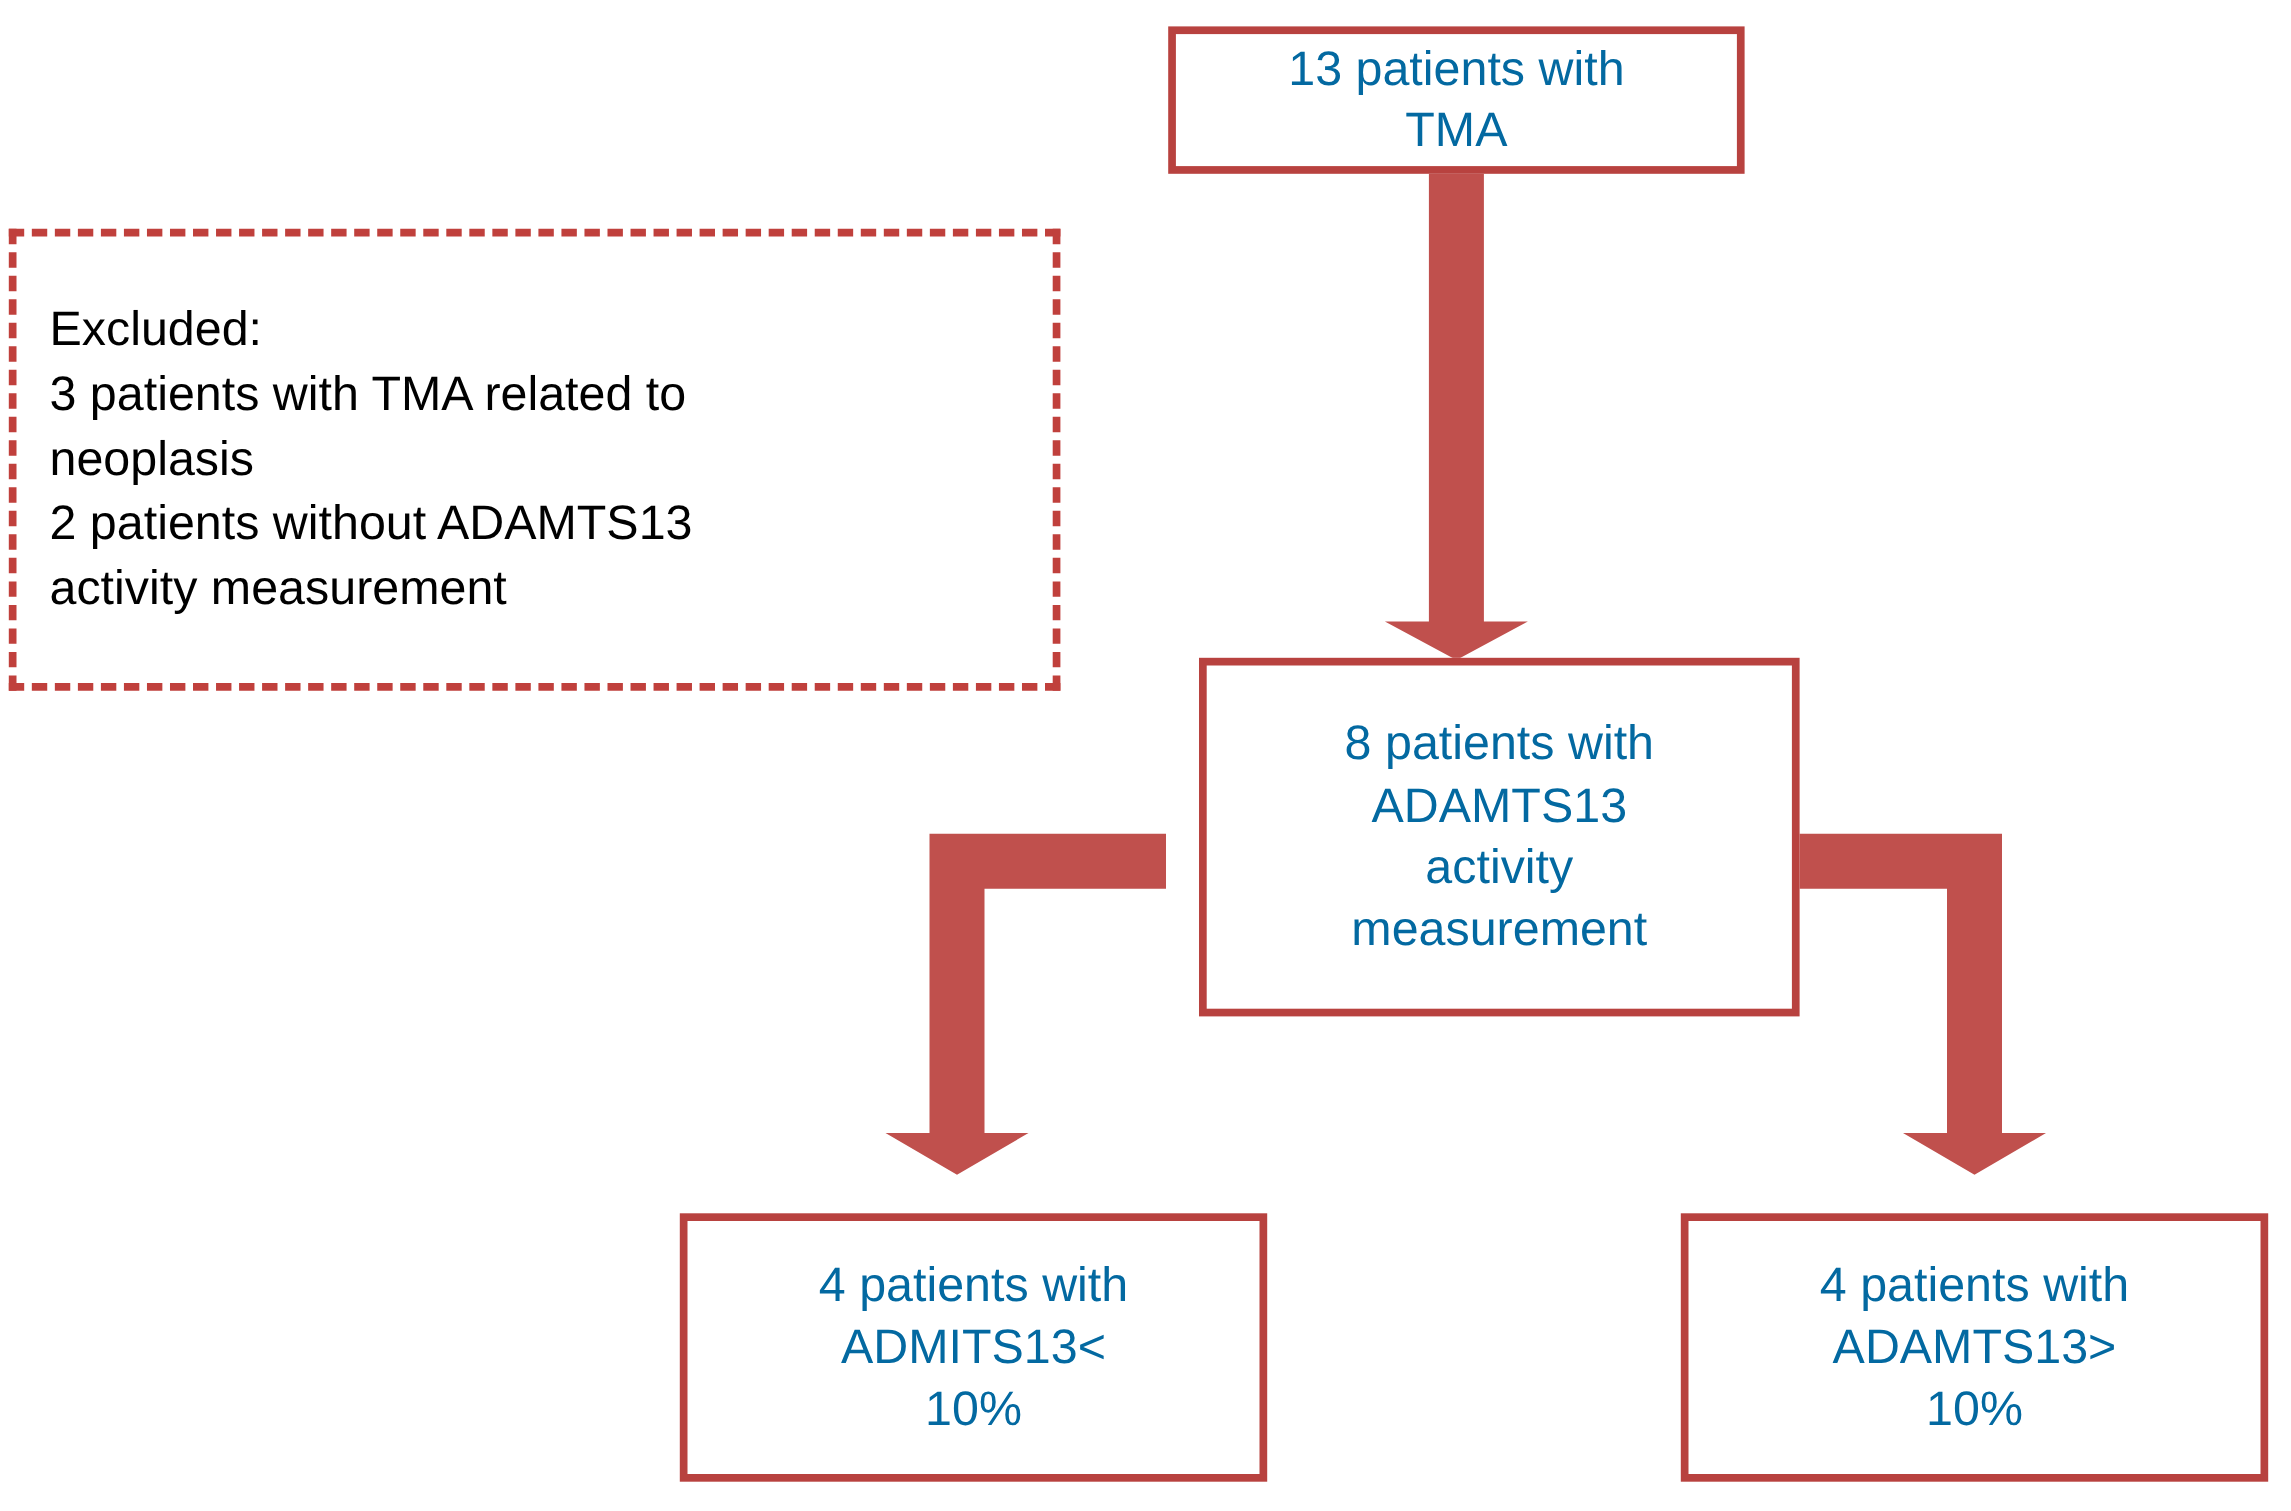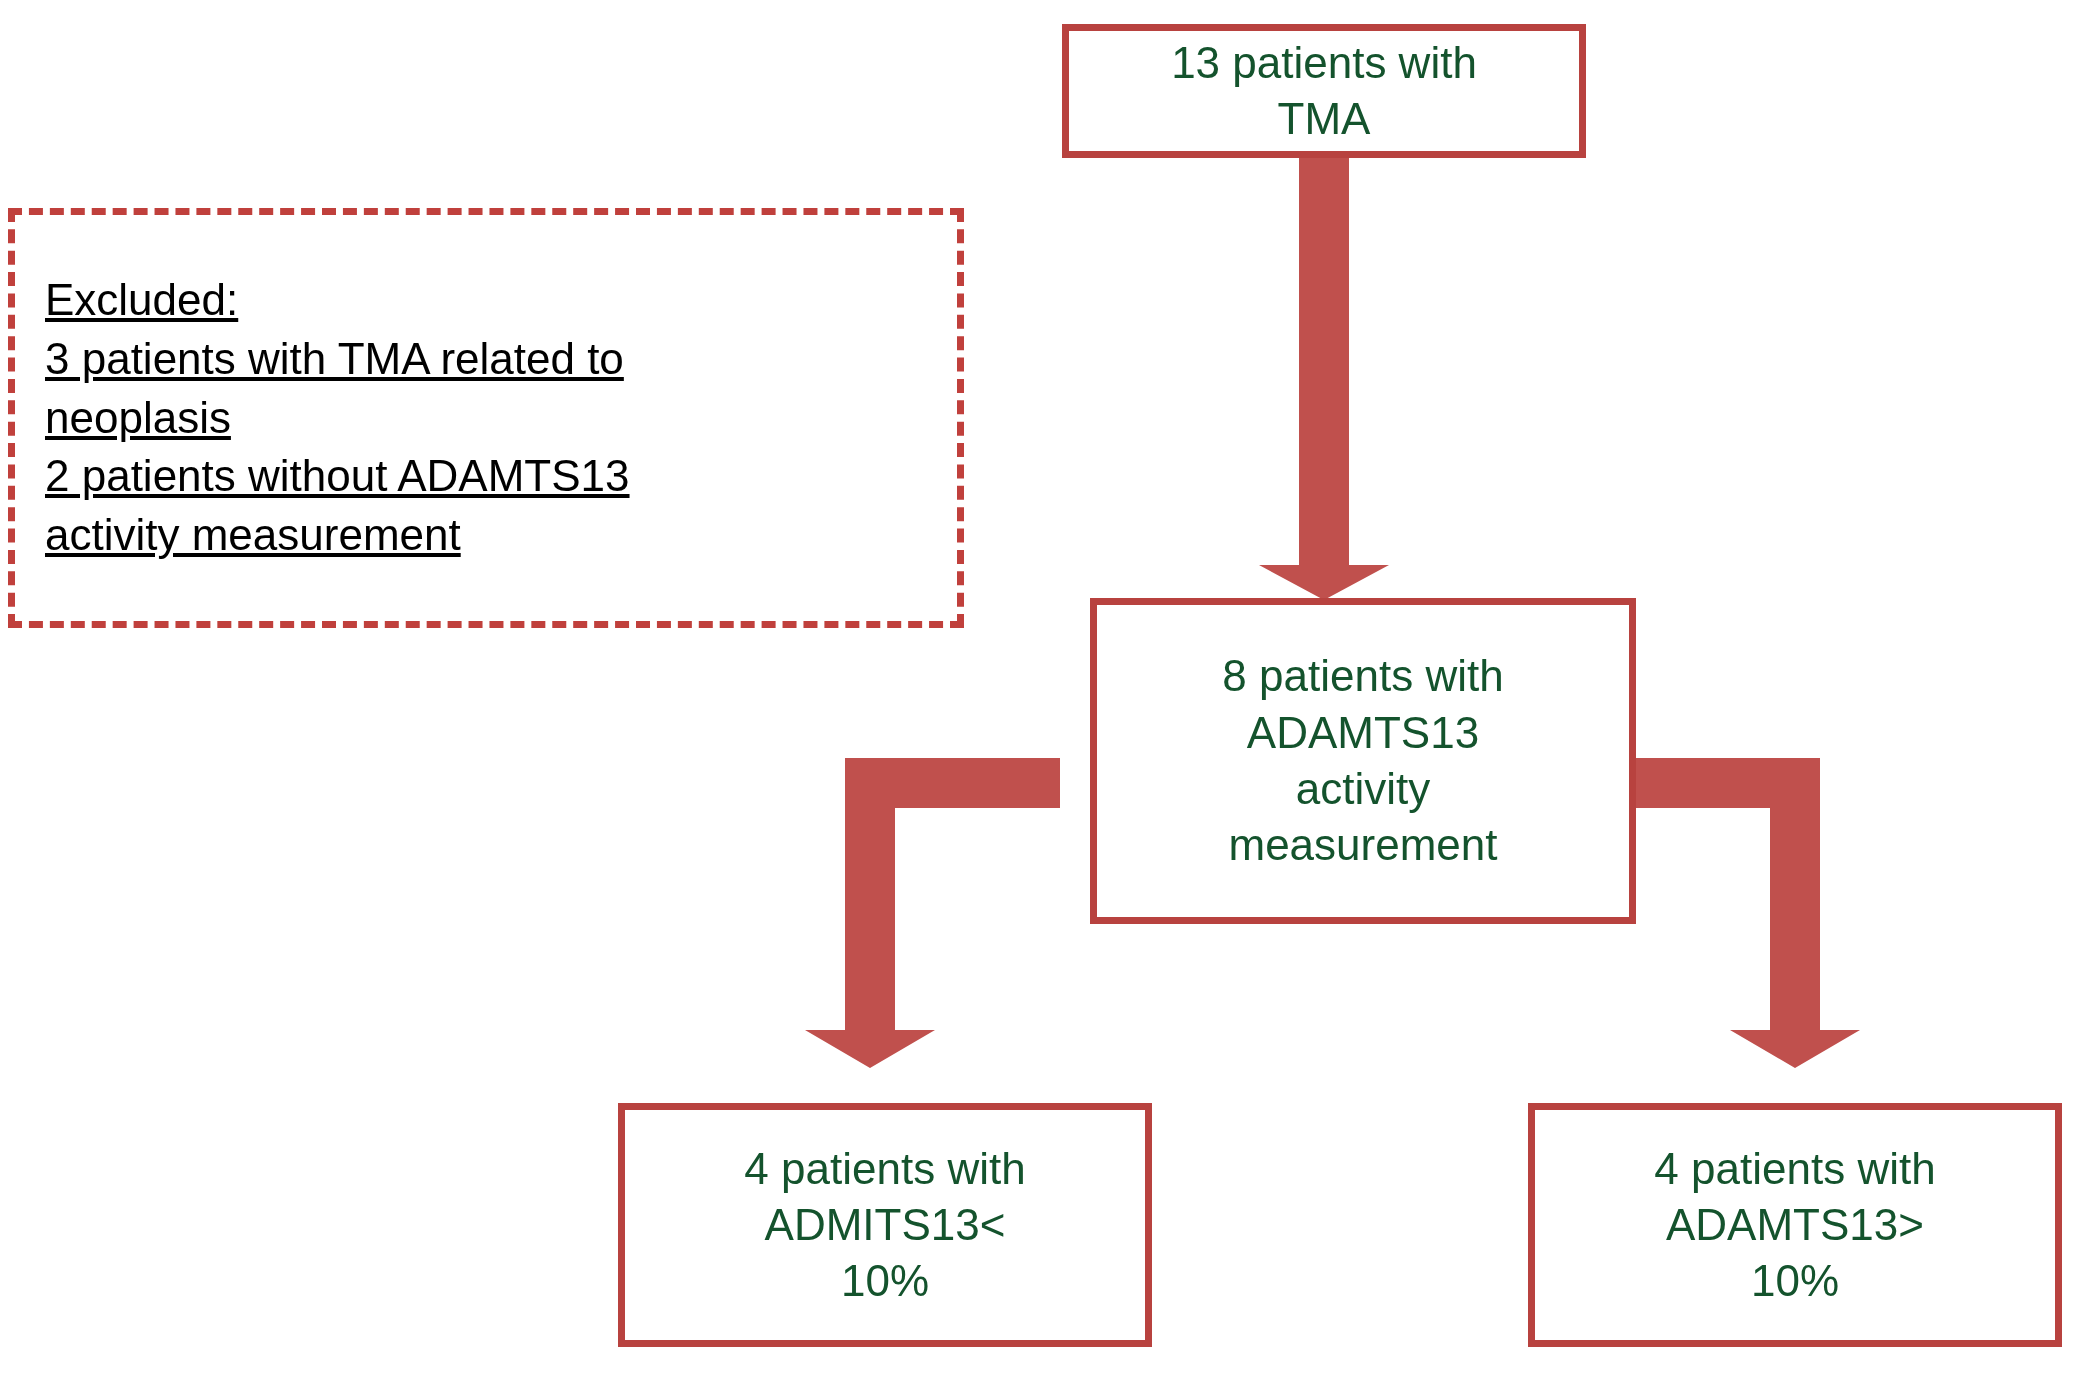--- a/index.html
+++ b/index.html
@@ -19,21 +19,21 @@
   
   .node {
     position: absolute;
     box-sizing: border-box;
     background: #ffffff;
     border: 7px solid #b8423f;
     display: flex;
     align-items: center;
     justify-content: center;
     text-align: center;
-    color: #14532d;
+    color: #0369a1;
     font-size: 44px;
     line-height: 1.28;
     white-space: pre-line;
     z-index: 3;
   }
 
   .node-excluded {
     position: absolute;
     box-sizing: border-box;
     background: #ffffff;
@@ -41,21 +41,20 @@
     display: flex;
     align-items: center;
     justify-content: flex-start;
     text-align: left;
     color: #000000;
     font-size: 44px;
     line-height: 1.34;
     white-space: pre-line;
     padding-left: 30px;
     z-index: 3;
-    text-decoration: underline;
   }
 
   
   #node-top      { left: 1062px; top: 24px;   width: 524px;  height: 134px; }
   #node-excluded { left: 8px;    top: 208px;  width: 956px;  height: 420px; }
   #node-middle   { left: 1058px; top: 598px;  width: 546px;  height: 326px; margin-left: 32px; }
   #node-low-left { left: 618px;  top: 1103px; width: 534px;  height: 244px; }
   #node-low-right{ left: 1528px; top: 1103px; width: 534px;  height: 244px; }
 
   

